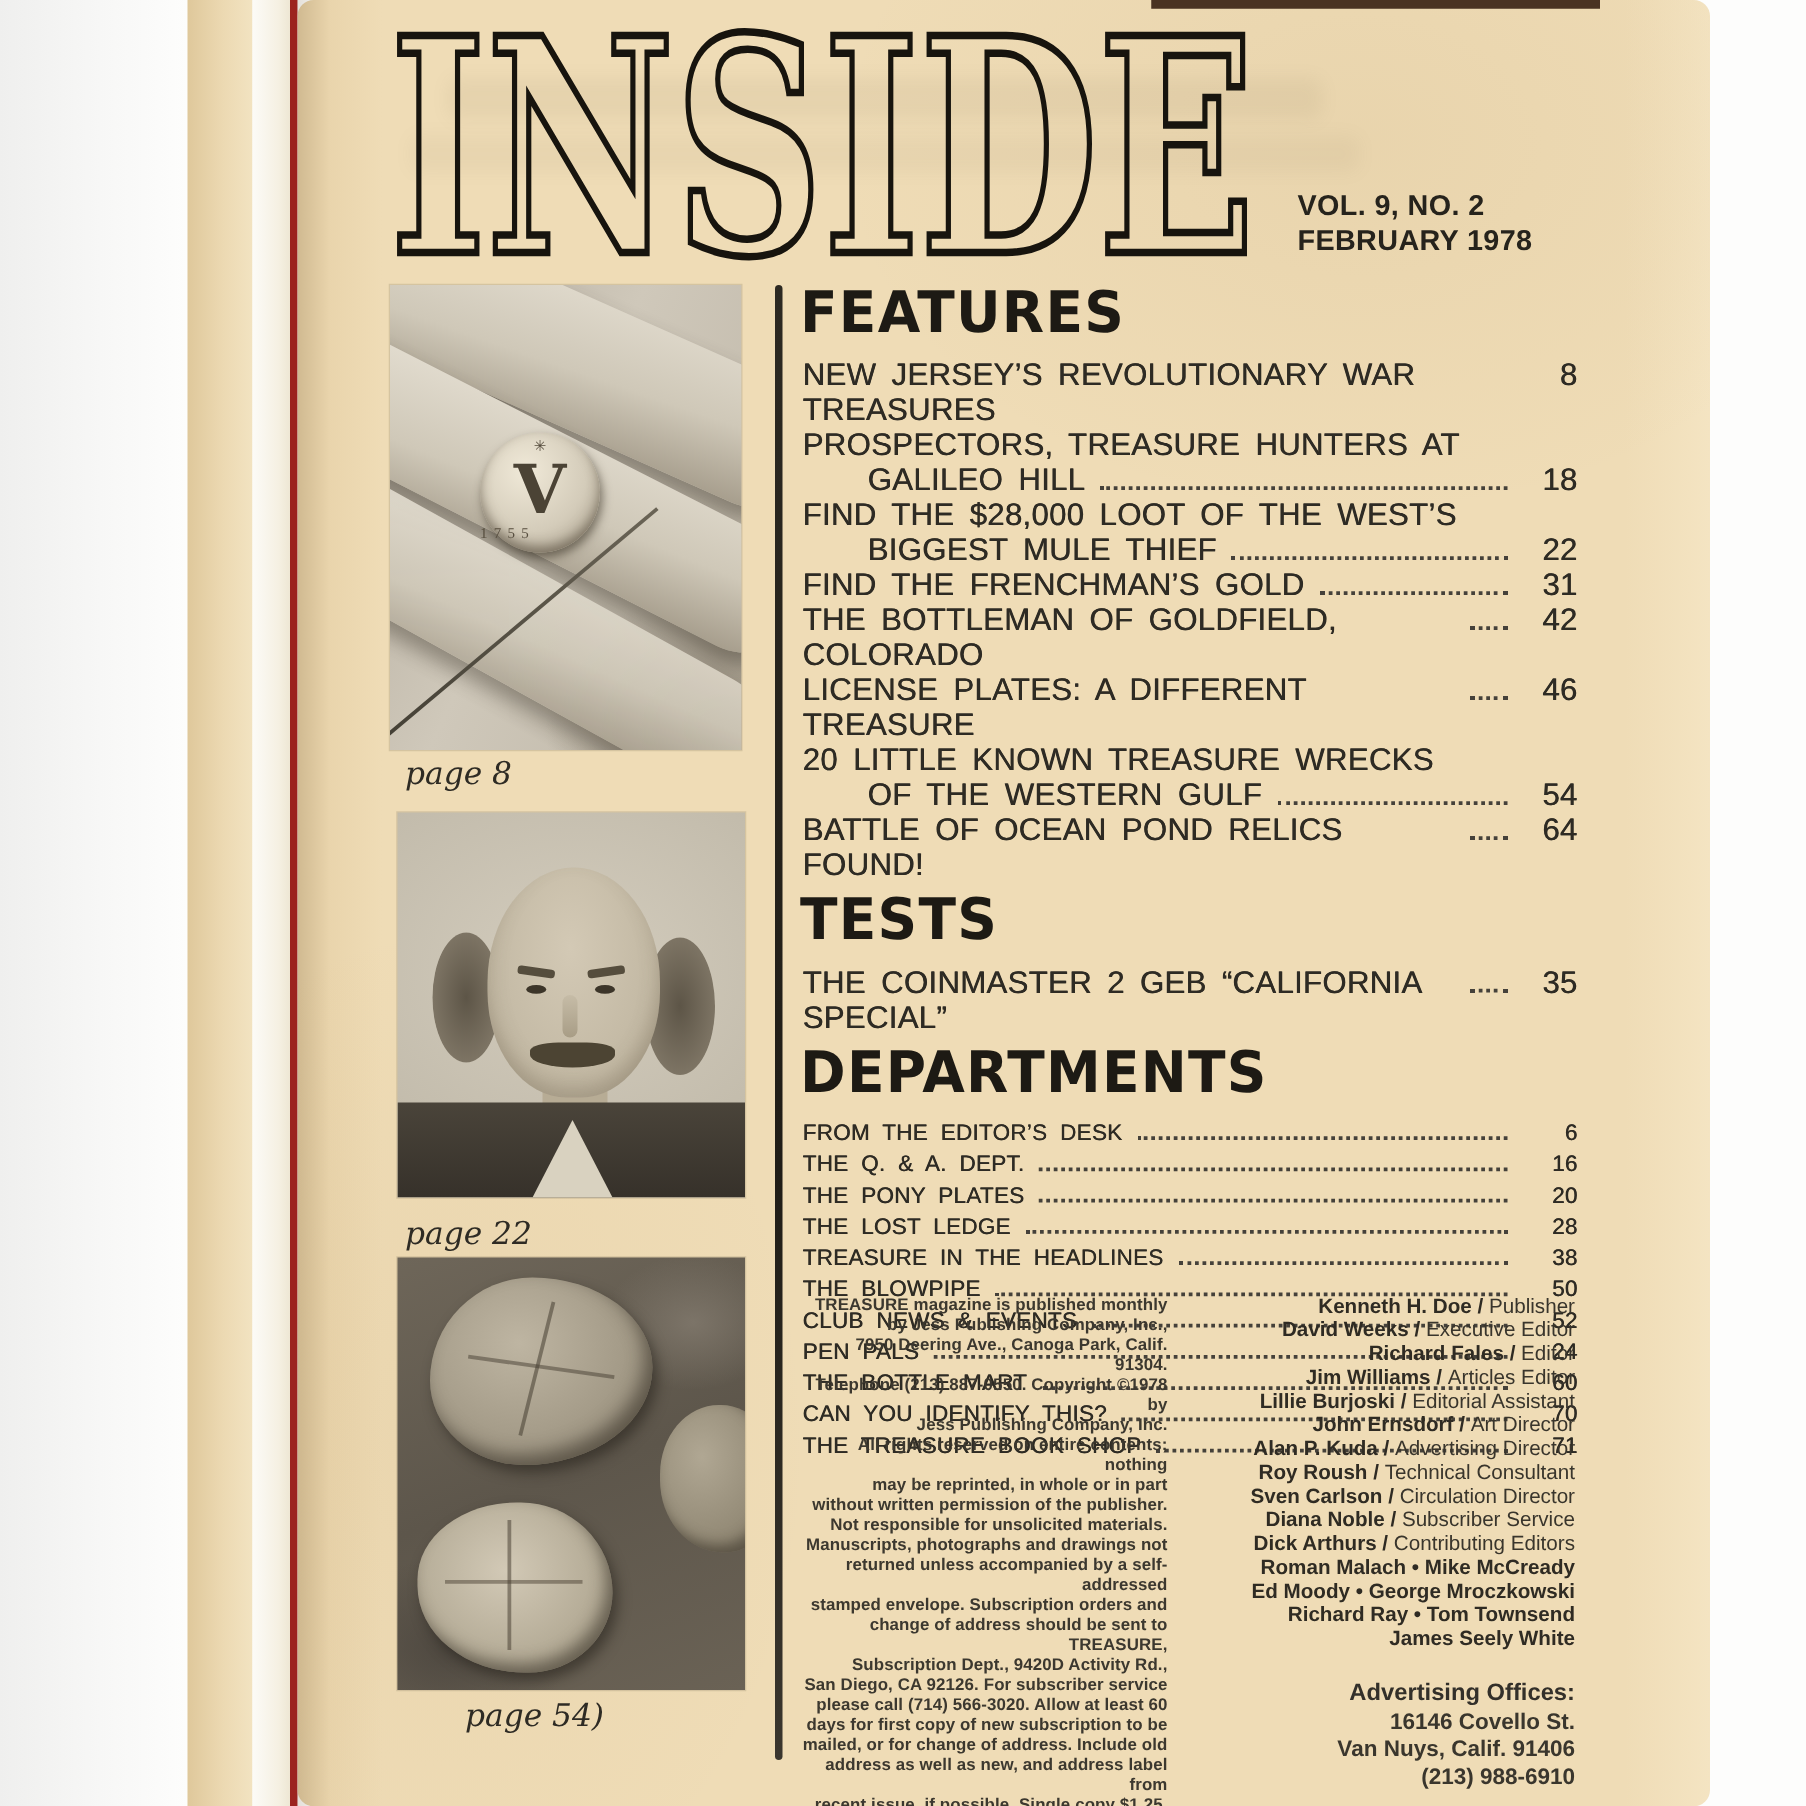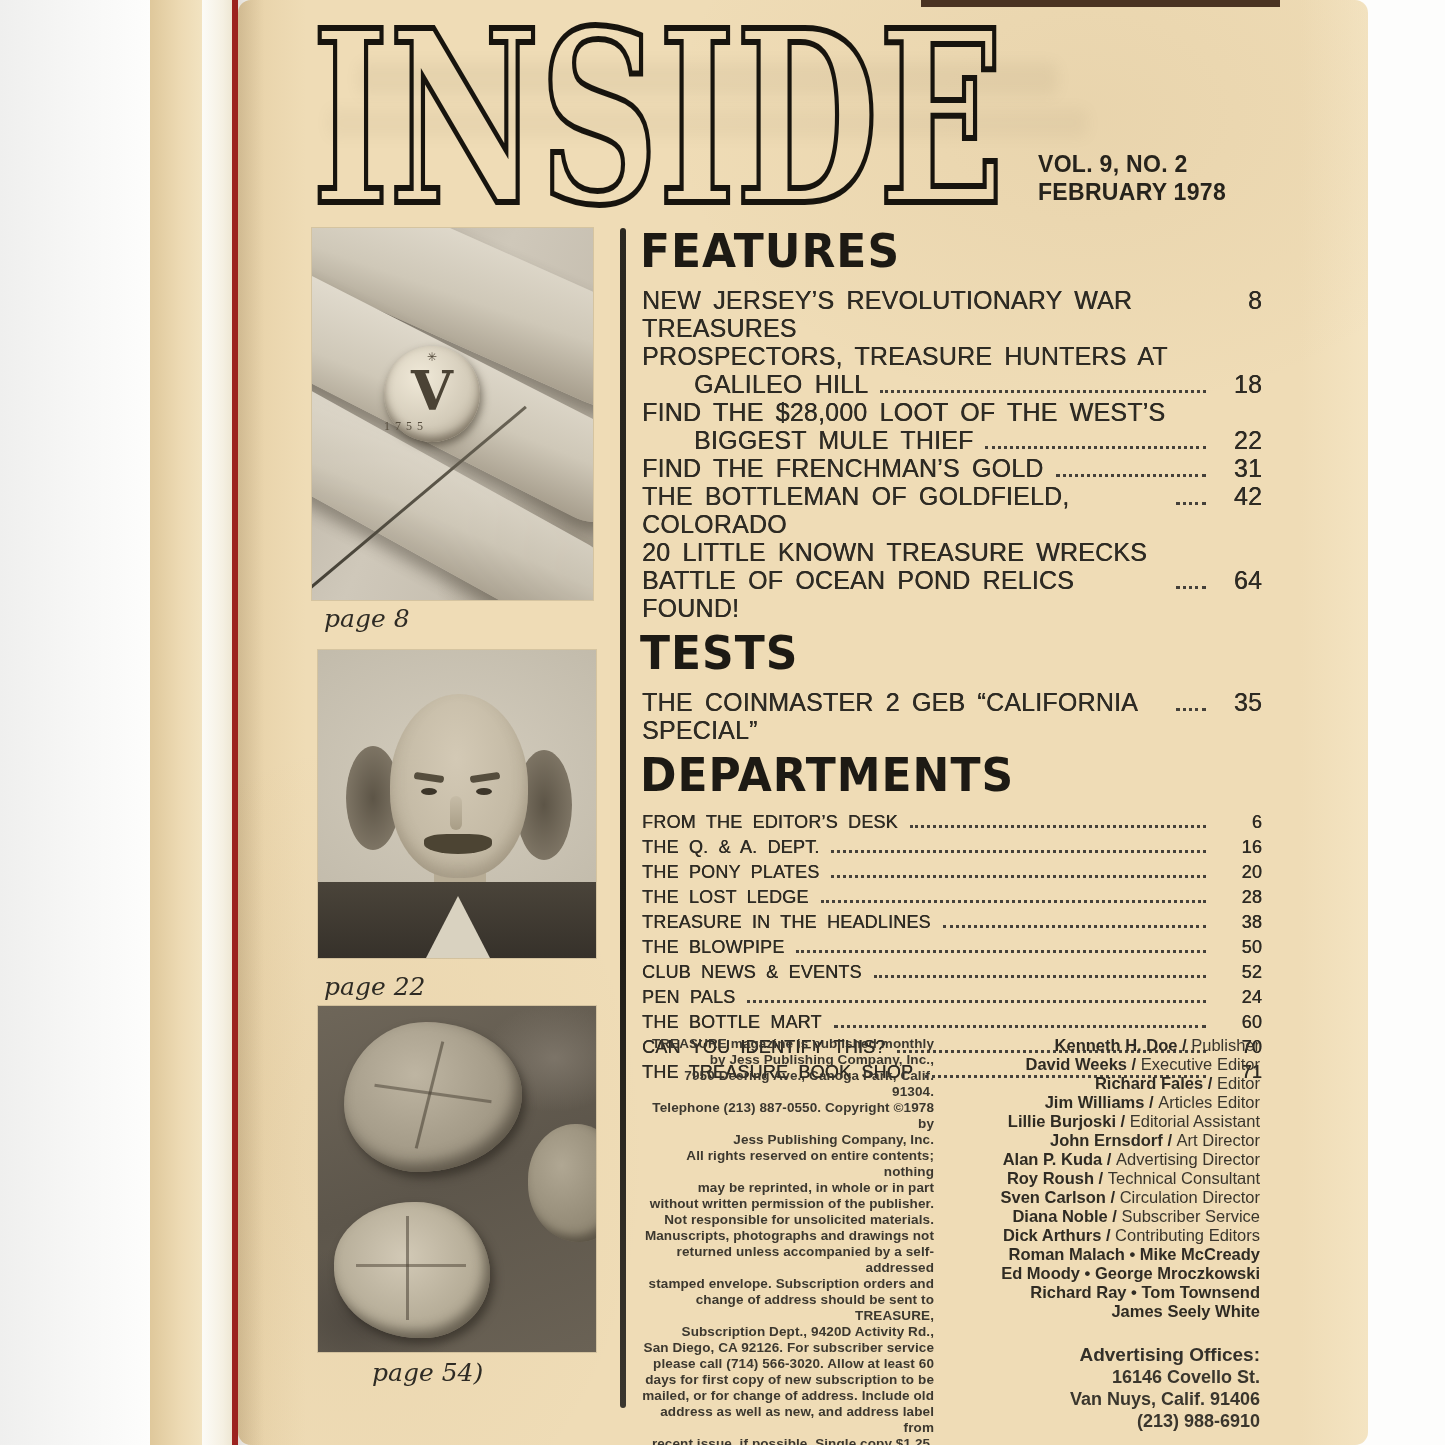--- a/index.html
+++ b/index.html
@@ -235,21 +235,31 @@
             <span class="toc-title">FIND THE FRENCHMAN’S GOLD</span>
             <span class="dots"></span>
             <span class="pg">31</span>
           </div>
           <div class="toc-row">
             <span class="toc-title">THE BOTTLEMAN OF GOLDFIELD, COLORADO</span>
             <span class="dots"></span>
             <span class="pg">42</span>
           </div>
           <div class="toc-row">
+            <span class="toc-title">LICENSE PLATES: A DIFFERENT TREASURE</span>
+            <span class="dots"></span>
+            <span class="pg">46</span>
+          </div>
+          <div class="toc-row">
             <span class="toc-title">20 LITTLE KNOWN TREASURE WRECKS</span>
+          </div>
+          <div class="toc-row indent">
+            <span class="toc-title">OF THE WESTERN GULF</span>
+            <span class="dots"></span>
+            <span class="pg">54</span>
           </div>
           <div class="toc-row">
             <span class="toc-title">BATTLE OF OCEAN POND RELICS FOUND!</span>
             <span class="dots"></span>
             <span class="pg">64</span>
           </div>
         </div>
         <div class="toc-heading">TESTS</div>
         <div class="toc-rows rows-1">
           <div class="toc-row">

